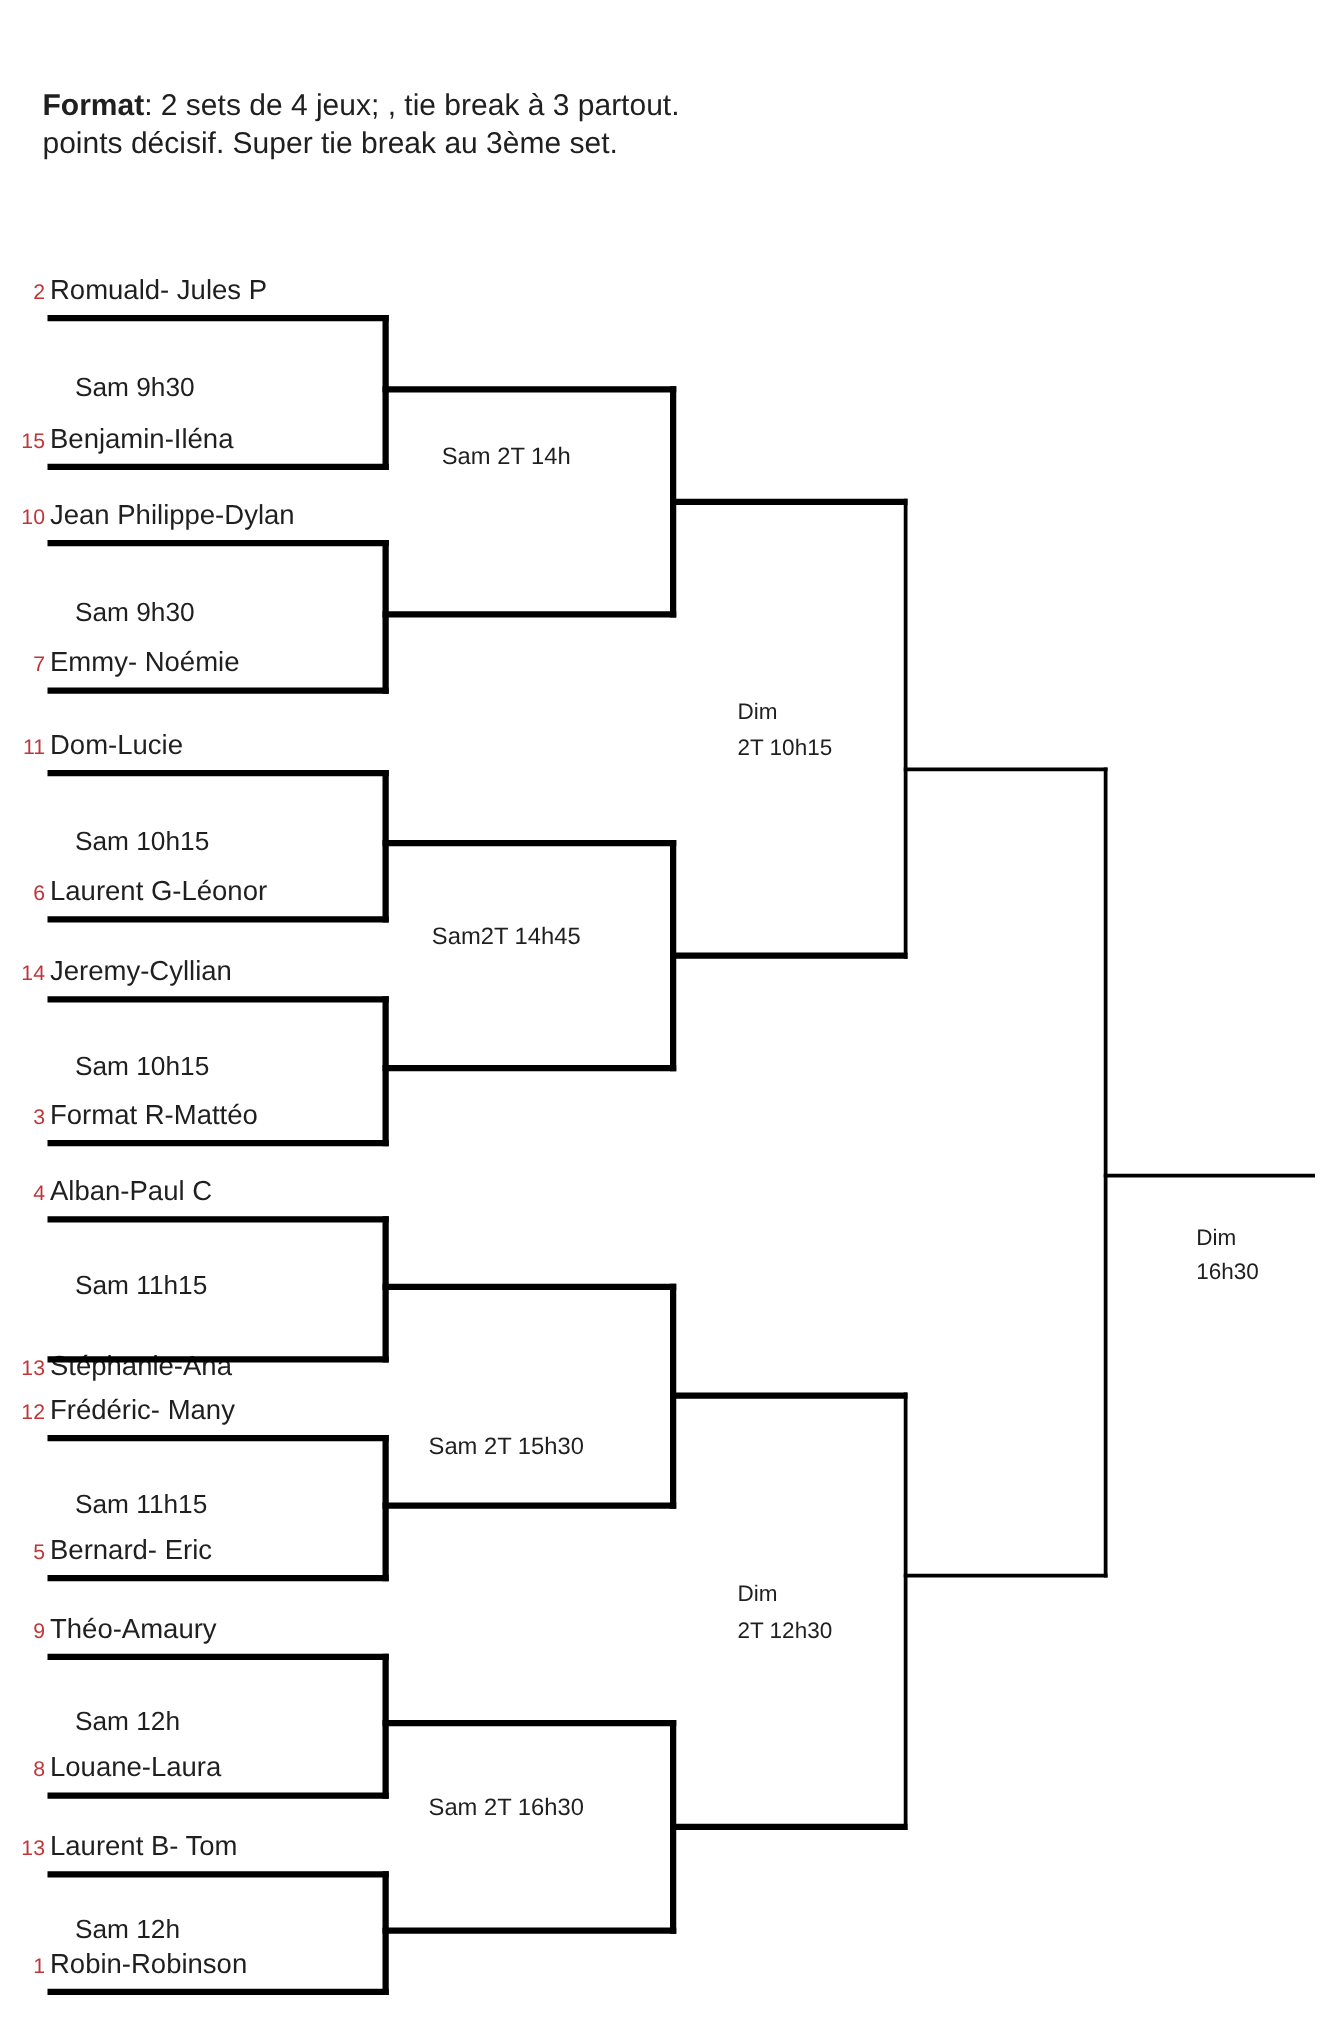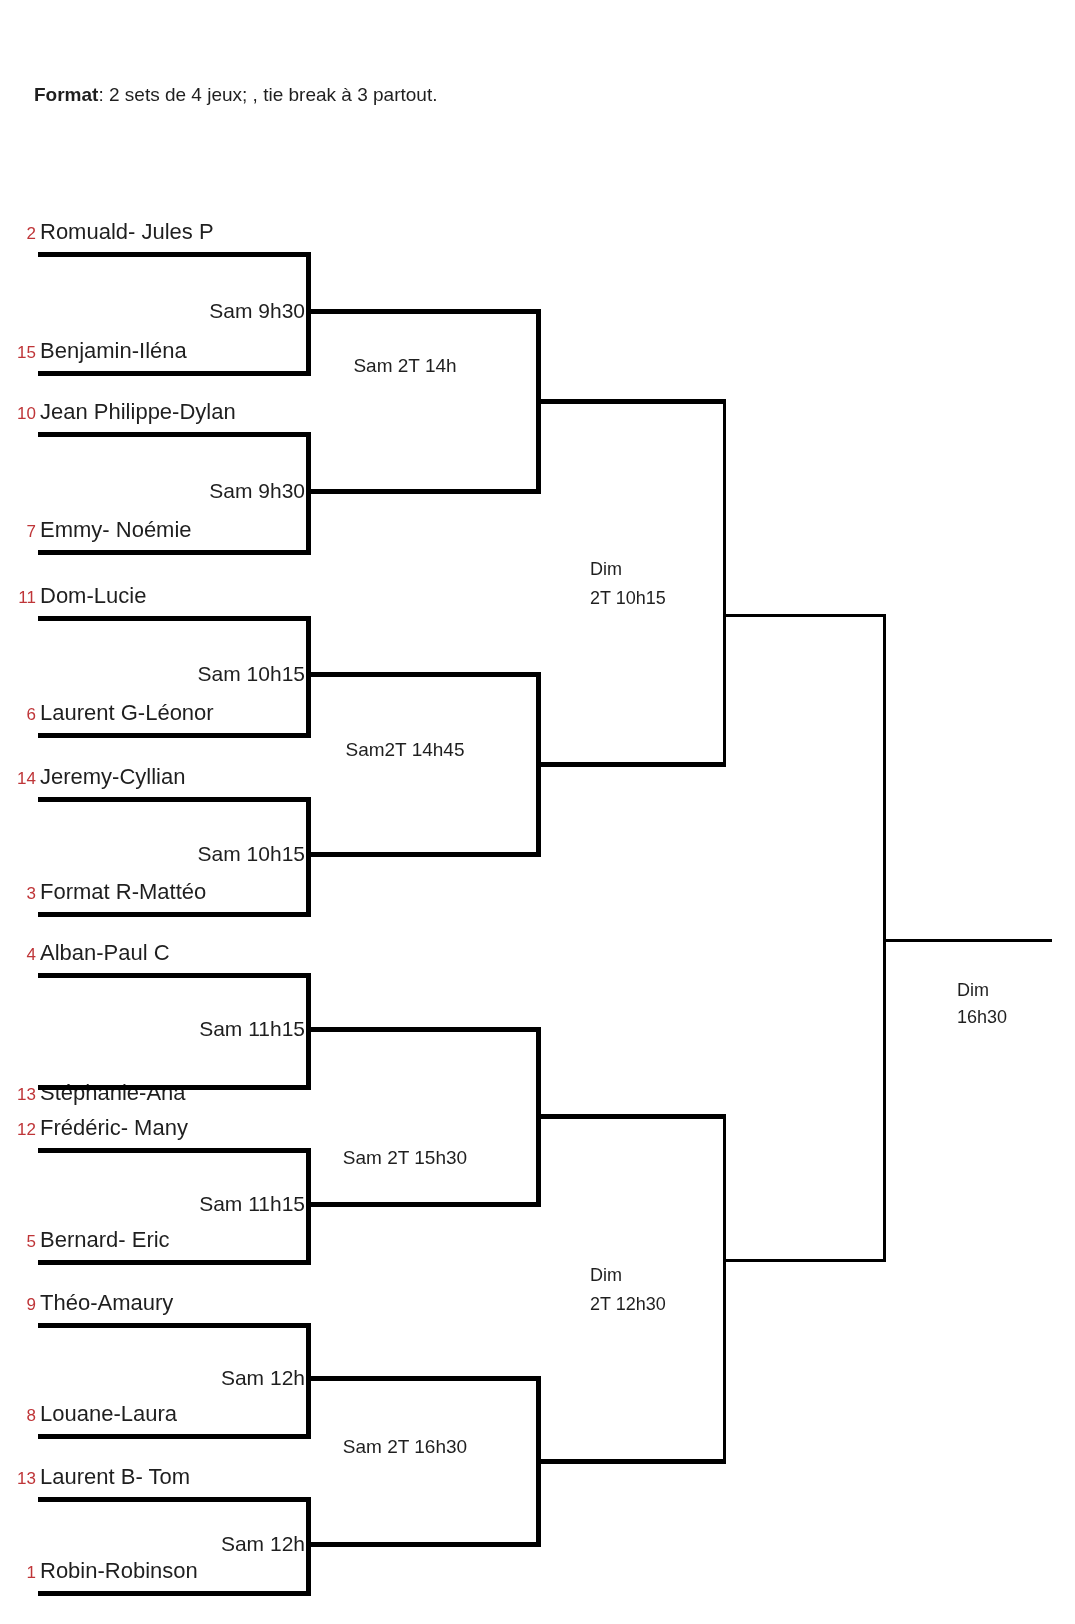--- a/index.html
+++ b/index.html
@@ -6,40 +6,40 @@
   #page{
     position:relative;width:1075px;height:1624px;background:#ffffff;
     font-family:"Liberation Sans",sans-serif;color:var(--text-color,#1f1f1f);
     overflow:hidden;
   }
   .title{
     position:absolute;left:242px;top:8px;font-size:26px;font-weight:bold;
     color:var(--title-red,#d2232a);white-space:nowrap;letter-spacing:0px;
   }
   .format{
-    position:absolute;left:34px;top:80px;font-size:19px;line-height:30px;white-space:nowrap;
+    position:absolute;left:34px;top:70px;font-size:24px;line-height:30px;white-space:nowrap;
   }
   .format b{font-weight:bold;}
   .team{
     position:absolute;left:0px;display:flex;align-items:baseline;white-space:nowrap;
   }
   .team .seed{
     display:inline-block;width:36px;text-align:right;padding-right:0px;
     font-size:17px;color:var(--seed-red,#bf3538);
   }
   .team .name{
     margin-left:4px;font-size:22px;color:var(--text-color,#1f1f1f);
   }
   .hline,.vline{position:absolute;background:var(--line-color,#000000);}
   .hline.thick{height:5px;}
   .vline.thick{width:5px;}
   .hline.thin{height:3px;}
   .vline.thin{width:3px;}
   .r1time{
-    position:absolute;left:60px;width:245px;text-align:right;
+    position:absolute;left:60px;width:245px;text-align:left;
     font-size:21px;height:28px;line-height:28px;white-space:nowrap;
   }
   .qftime{
     position:absolute;left:285px;width:240px;text-align:center;
     font-size:19px;height:24px;line-height:24px;white-space:nowrap;
   }
   .sflabel{
     position:absolute;left:590px;width:160px;font-size:18px;line-height:29px;white-space:nowrap;
   }
   .finlabel{
@@ -47,20 +47,21 @@
   }
 </style>
 </head>
 <body>
 
 <div id="page">
 
 
   <div class="format">
     <div><b>Format</b><span>: 2 sets de 4 jeux; , tie break à 3 partout.</span></div>
+    <div>points décisif. Super tie break au 3ème set.</div>
   </div>
 
   <div class="team" style="top:219px">
       <span class="seed">2</span>
       <span class="name">Romuald- Jules P</span>
     </div>
   <div class="team" style="top:338px">
       <span class="seed">15</span>
       <span class="name">Benjamin-Iléna</span>
     </div>

